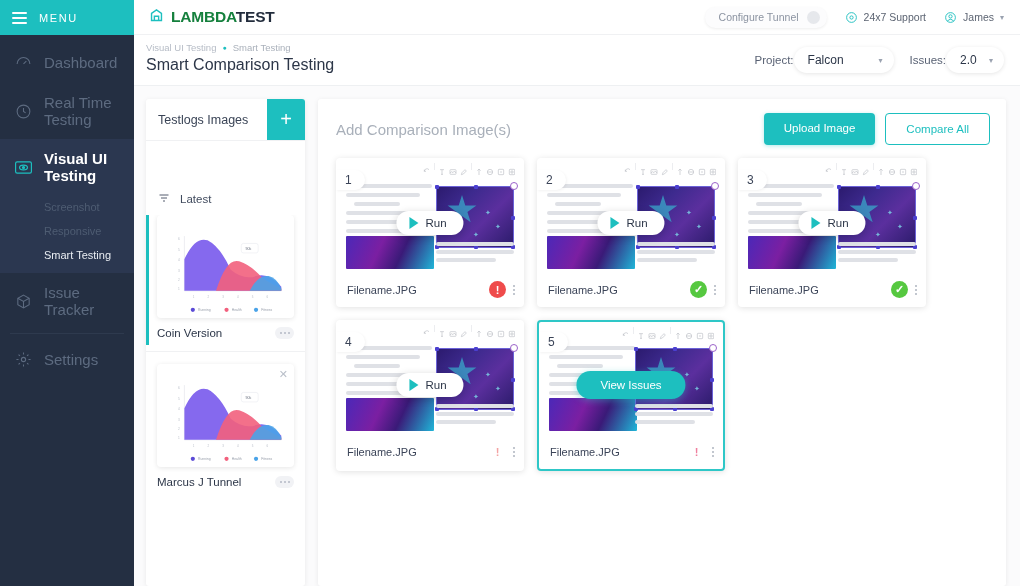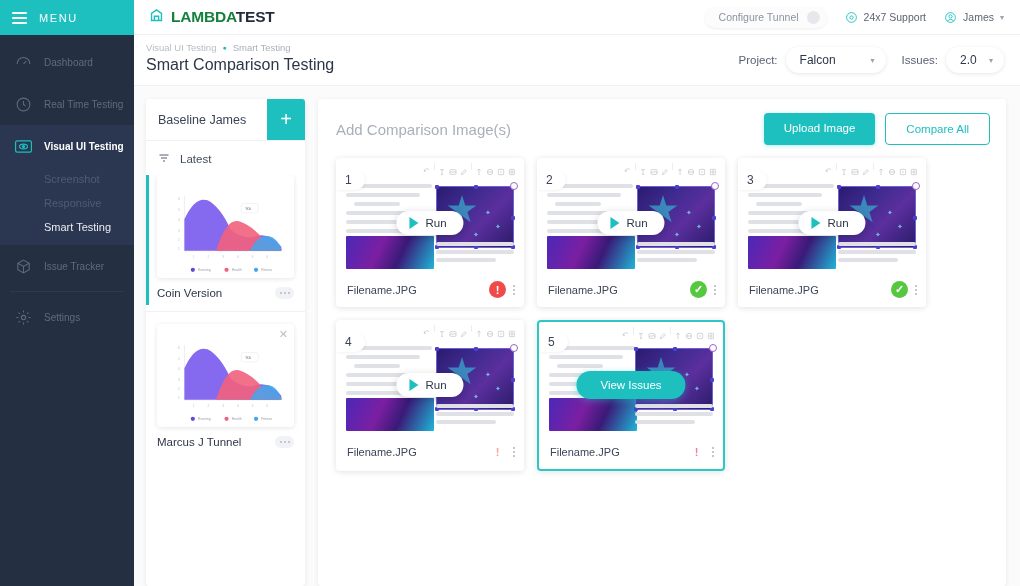--- a/index.html
+++ b/index.html
@@ -20,21 +20,21 @@
     padding-left: 12px; gap: 12px; flex: 0 0 35px;
   }
   .hamburger { display: flex; flex-direction: column; gap: 3px; cursor: pointer; }
   .hamburger i { display: block; width: 15px; height: 2px; background: #fff; border-radius: 1px; }
   .menu-text {
     color: #fff; font-size: 11px; font-weight: normal; letter-spacing: 1.6px;
   }
   .nav { padding-top: 6px; }
   .nav-item {
     display: flex; align-items: center; gap: 11px;
-    padding: 11px 0 11px 13px; color: #5d6b80; font-size: 10px;
+    padding: 11px 0 11px 13px; color: #5d6b80; font-size: 15px;
     cursor: pointer; position: relative;
   }
   .nav-item .ic { width: 20px; height: 20px; flex: 0 0 20px; display: flex; align-items: center; justify-content: center; }
   .nav-item svg { display: block; }
   .nav-group.active { background: #2b3750; }
   .nav-group.active > .nav-item { color: #ffffff; font-weight: bold; }
   .nav-group.active > .nav-item .ic { color: #1dbfbf; }
   .sub-items { padding-bottom: 6px; }
   .sub-item {
     padding: 6px 0 6px 44px; font-size: 11px; color: #4e5c72; cursor: pointer;
@@ -65,21 +65,21 @@
 
   .pagehead {
     background: #fff; padding: 7px 16px 11px 12px; display: flex; align-items: flex-end;
     flex: 0 0 auto; border-bottom: 1px solid #eef0f2;
   }
   .crumb { font-size: 9.5px; color: #b6bcc6; display: flex; align-items: center; gap: 6px; }
   .crumb .sep { font-size: 7px; color: #1dbfbf; }
   .crumb .c2 { color: #aab1bb; }
   .page-title { font-size: 16px; color: #2c3648; margin-top: 3px; }
   .selectors { margin-left: auto; display: flex; align-items: center; gap: 16px; padding-bottom: 1px; }
-  .sel-wrap { display: flex; align-items: center; gap: 8px; }
+  .sel-wrap { display: flex; align-items: center; }
   .sel-label { font-size: 11.5px; color: #596274; }
   .sel-box {
     display: flex; align-items: center; justify-content: space-between; gap: 12px;
     background: #fff; border-radius: 16px; box-shadow: 0 1px 4px rgba(0,0,0,.1);
     padding: 6px 11px 6px 14px; font-size: 12px; color: #2c3648; cursor: pointer;
   }
   .sel-box.w1 { width: 100px; }
   .sel-box.w2 { width: 58px; }
 
   
@@ -91,21 +91,21 @@
   }
   .bp-head { display: flex; align-items: stretch; border-bottom: 1px solid #f0f1f3; }
   .bp-title { flex: 1; display: flex; align-items: center; padding: 0 12px; font-size: 12.5px; color: #3a4456; height: 41px; }
   .bp-add {
     width: 38px; flex: 0 0 38px; background: #1dbfbf; color: #fff;
     display: flex; align-items: center; justify-content: center; font-size: 20px;
     font-weight: 300; cursor: pointer;
   }
   .bp-filter { display: flex; align-items: center; gap: 10px; padding: 11px 12px 9px 12px; }
   .filter-icon { width: 12px; color: #9aa2b0; }
-  .bp-filter span { font-size: 11.5px; color: #414b5e; }
+  .bp-filter span { font-size: 11.5px; color: #414b5e; margin-top: 40px; }
   .bp-list { flex: 1; overflow: hidden; }
   .bl-item { padding: 0 11px 12px 11px; position: relative; }
   .bl-item.selected::before {
     content:''; position: absolute; left: 0; top: -6px; bottom: 6px; width: 3px; background: #1dbfbf;
   }
   .bl-thumb {
     background: #fff; border-radius: 4px; box-shadow: 0 1px 5px rgba(0,0,0,.1);
     height: 103px; position: relative; overflow: hidden; cursor: pointer;
   }
   .bl-close { position: absolute; top: 4px; right: 6px; font-size: 11px; color: #b9bfc9; cursor: pointer; z-index: 3; }
@@ -346,21 +346,21 @@
             <span class="caret">▾</span>
           </div>
         </div>
       </div>
     </div>
 
     <div class="content">
 
       <div class="baseline-panel">
         <div class="bp-head">
-          <div class="bp-title">Baseline James</div>
+          <div class="bp-title">Testlogs Images</div>
           <div class="bp-add">+</div>
         </div>
         <div class="bp-filter">
           <span class="filter-icon">
             <svg width="12" height="12" viewBox="0 0 24 24" fill="none" stroke="currentColor" stroke-width="1.8">
                 <path d="M3 6h18M6 12h12M10 18h4"></path>
               </svg>
           </span>
           <span>Latest</span>
         </div>

